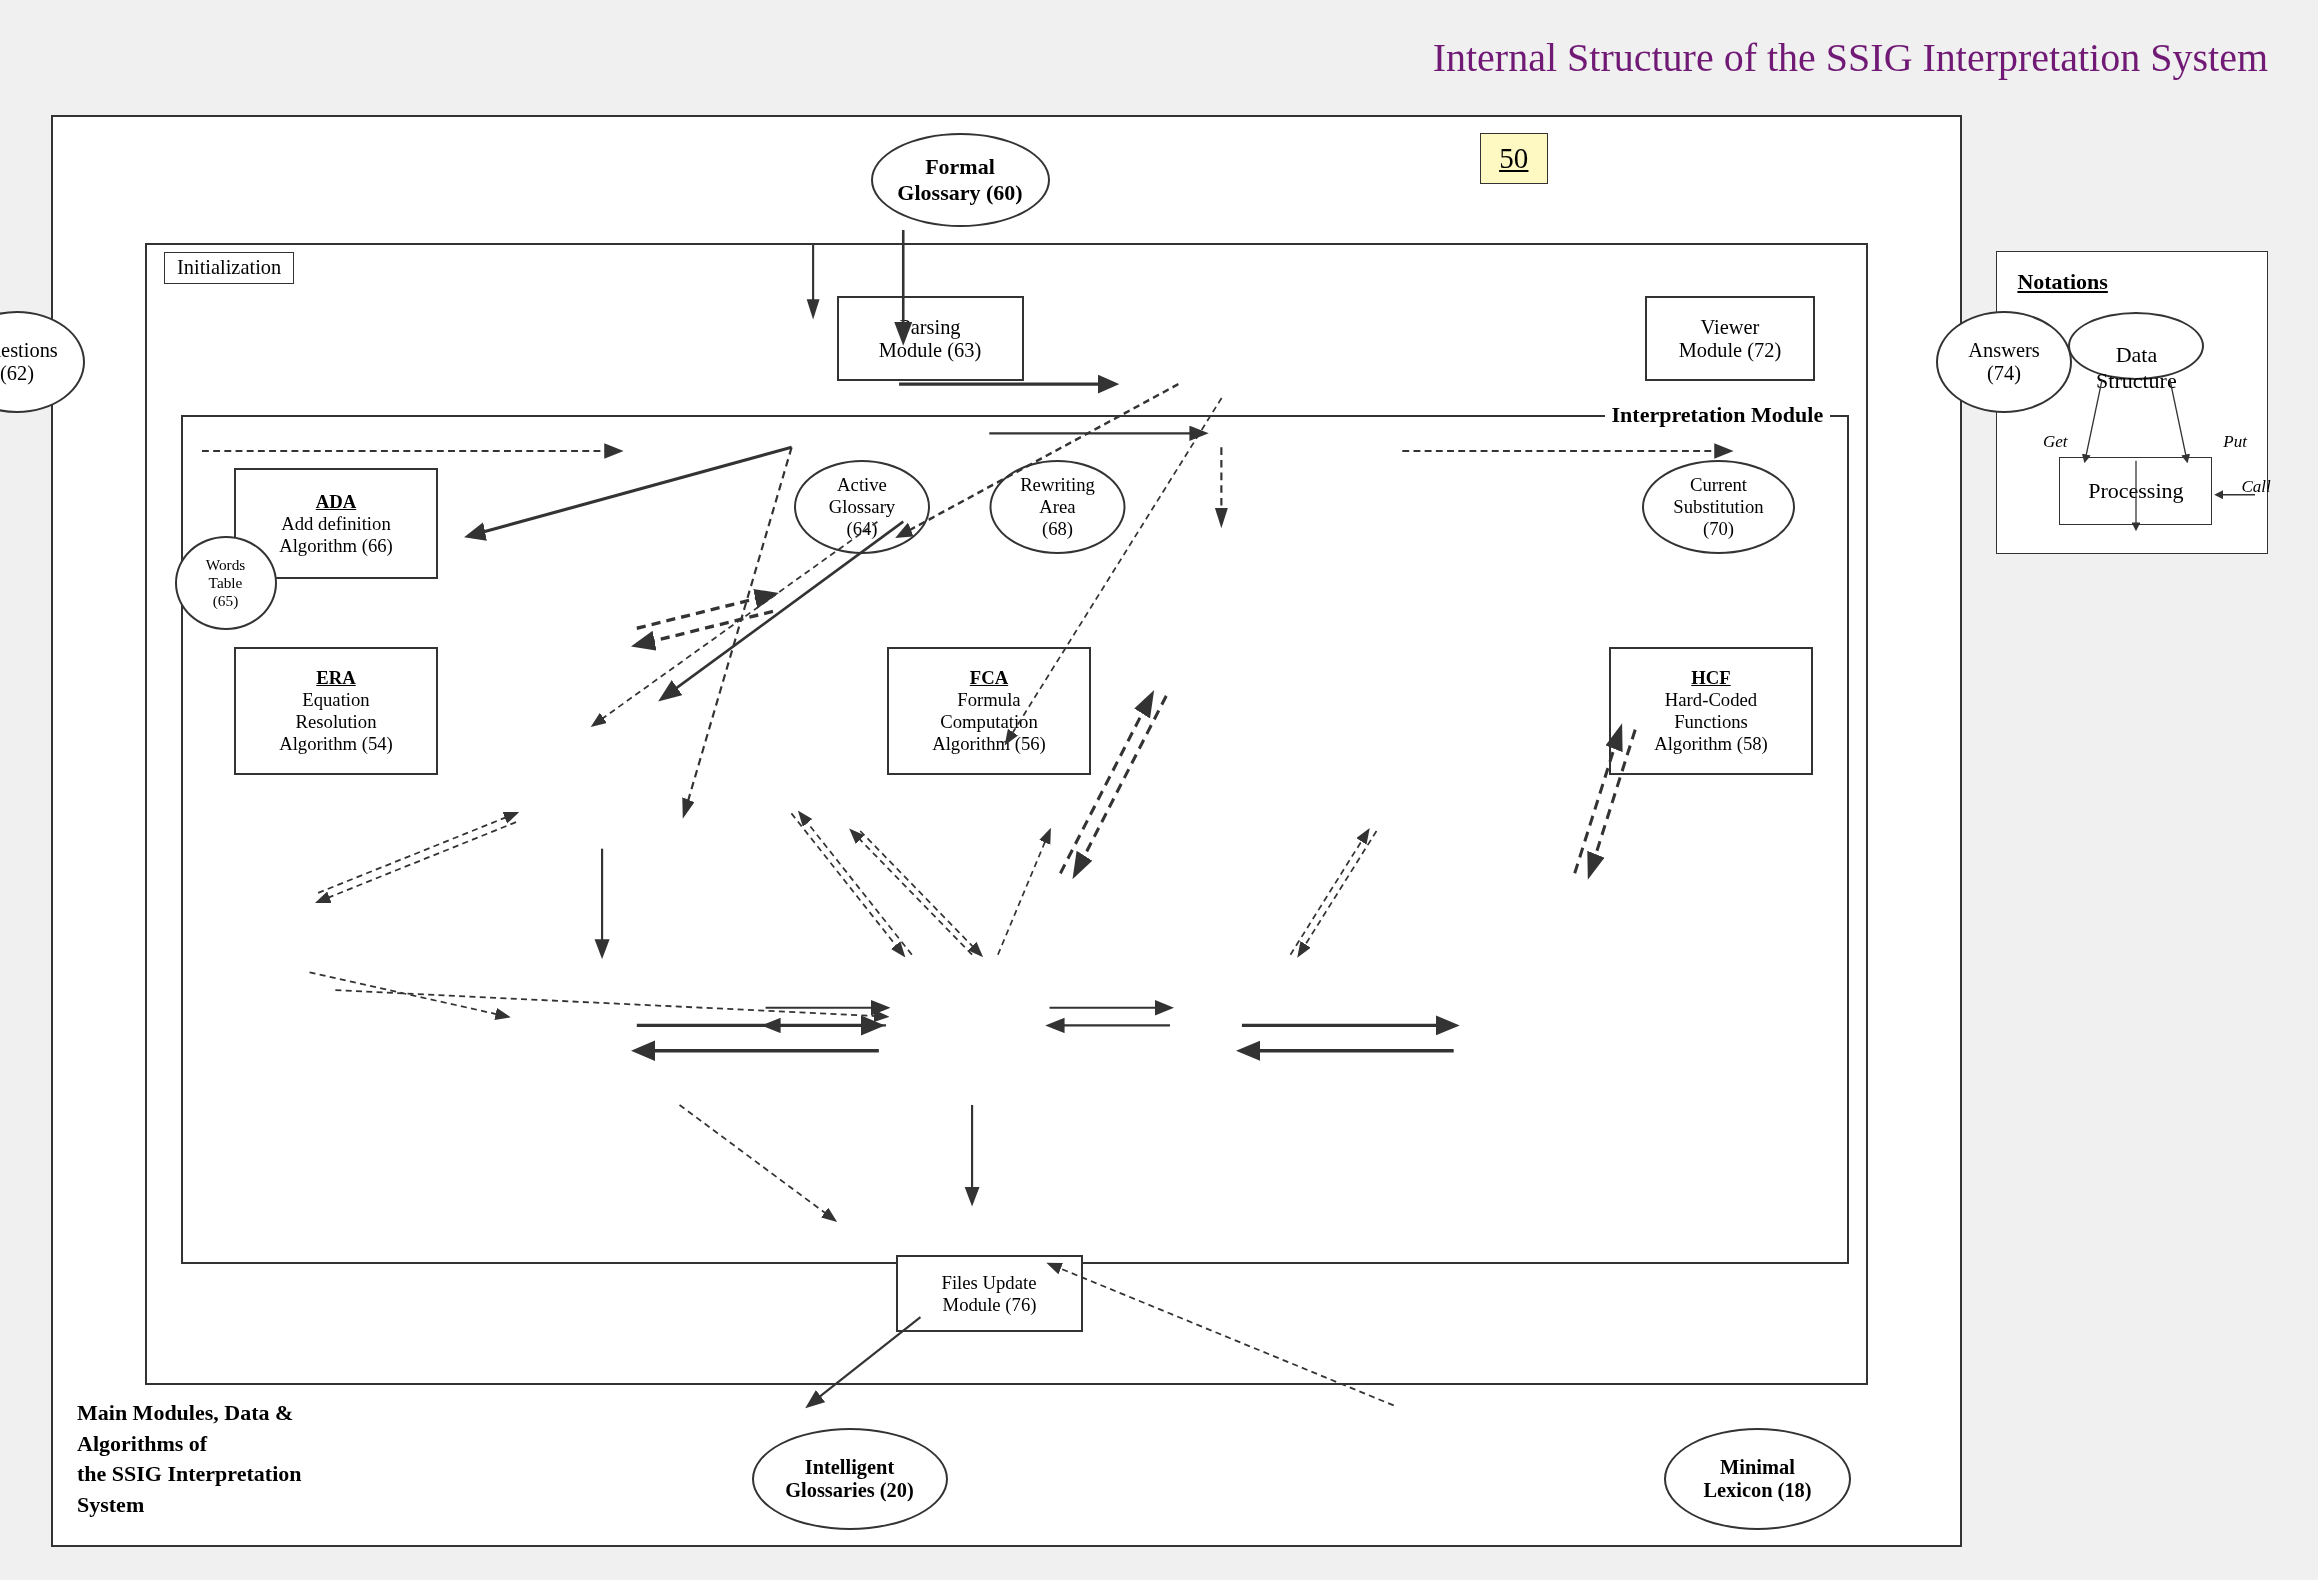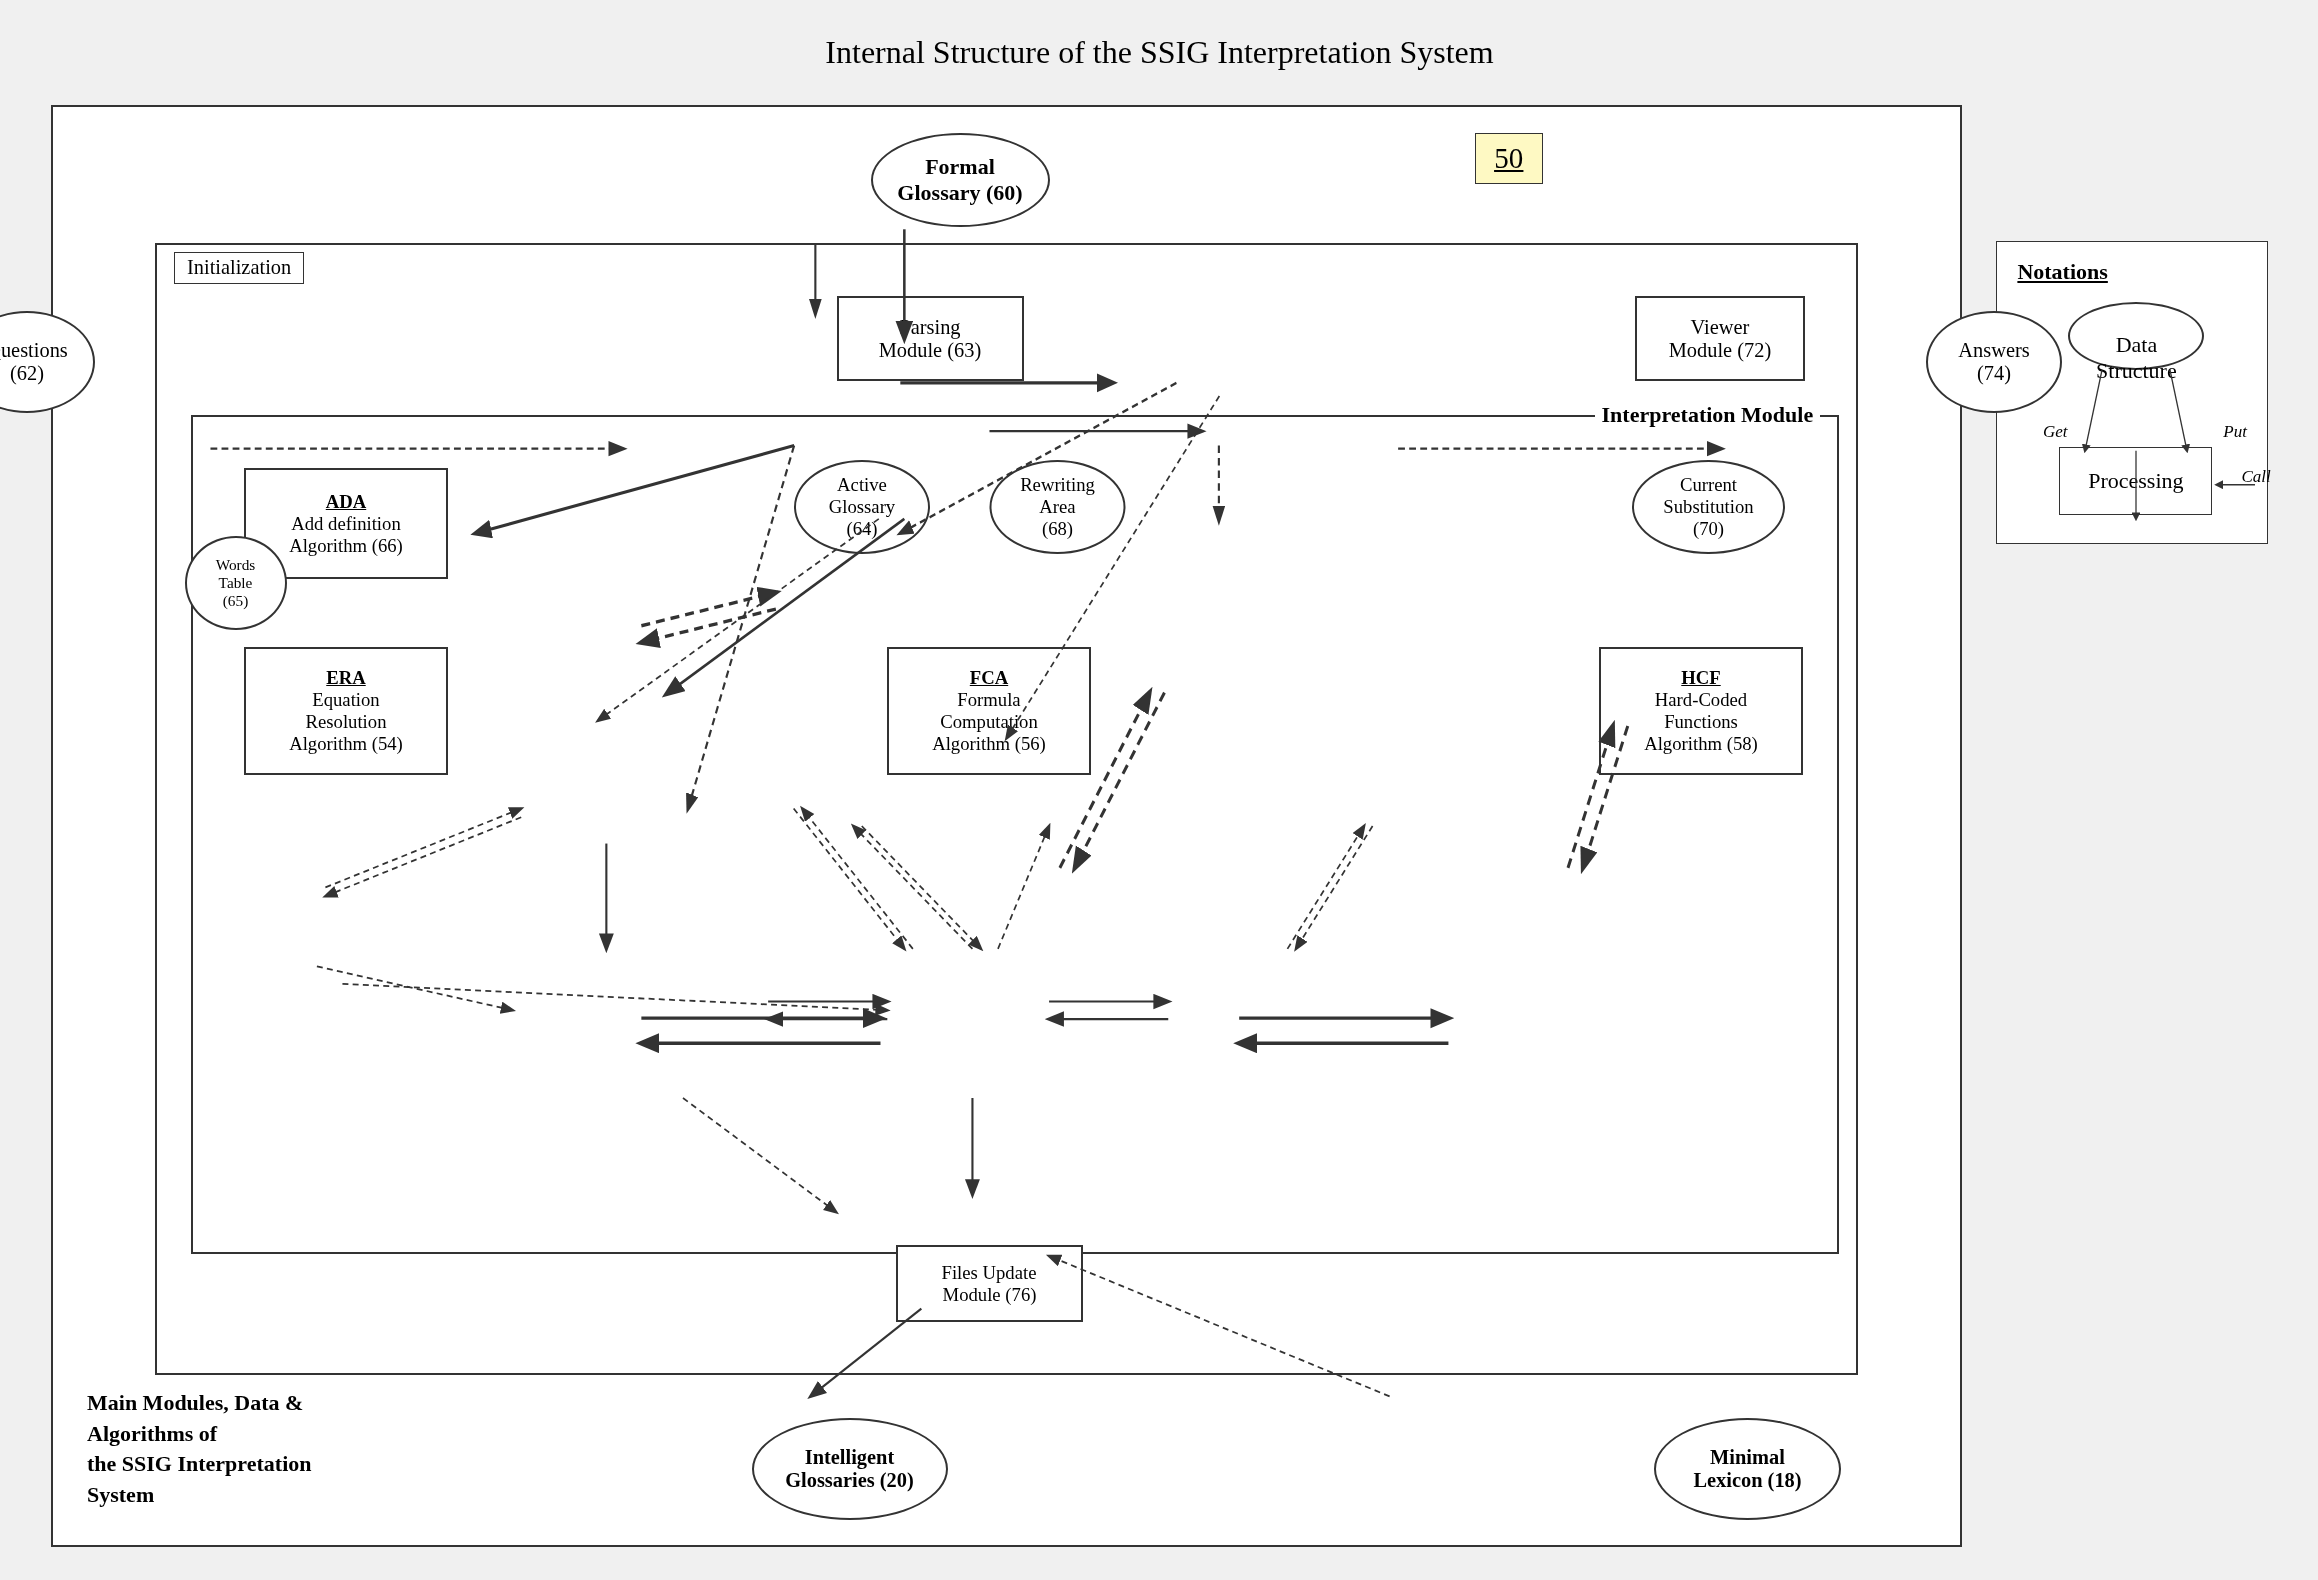--- a/index.html
+++ b/index.html
@@ -9,42 +9,42 @@
       width: 2319px;
       height: 1581px;
       overflow: hidden;
       display: flex;
       flex-direction: column;
       align-items: center;
       padding: 34px 51px;
     }
 
     .page-title {
-      font-size: 32px;
+      font-size: 40px;
       font-weight: normal;
-      color: #000000;
+      color: #701a75;
       margin-bottom: 34px;
-      text-align: center;
+      text-align: right;
       width: 100%;
     }
 
     .main-container {
       display: flex;
       flex-direction: row;
       gap: 34px;
       width: 100%;
       flex: 1;
     }
 
     .diagram-area {
       flex: 1;
       position: relative;
       border: 2.6px solid #333;
       background: #fff;
-      padding: 17px;
+      padding: 7px;
     }
 
     .notations-box {
       width: 272px;
       display: flex;
       flex-direction: column;
       align-items: flex-start;
       padding-top: 136px;
     }
 

